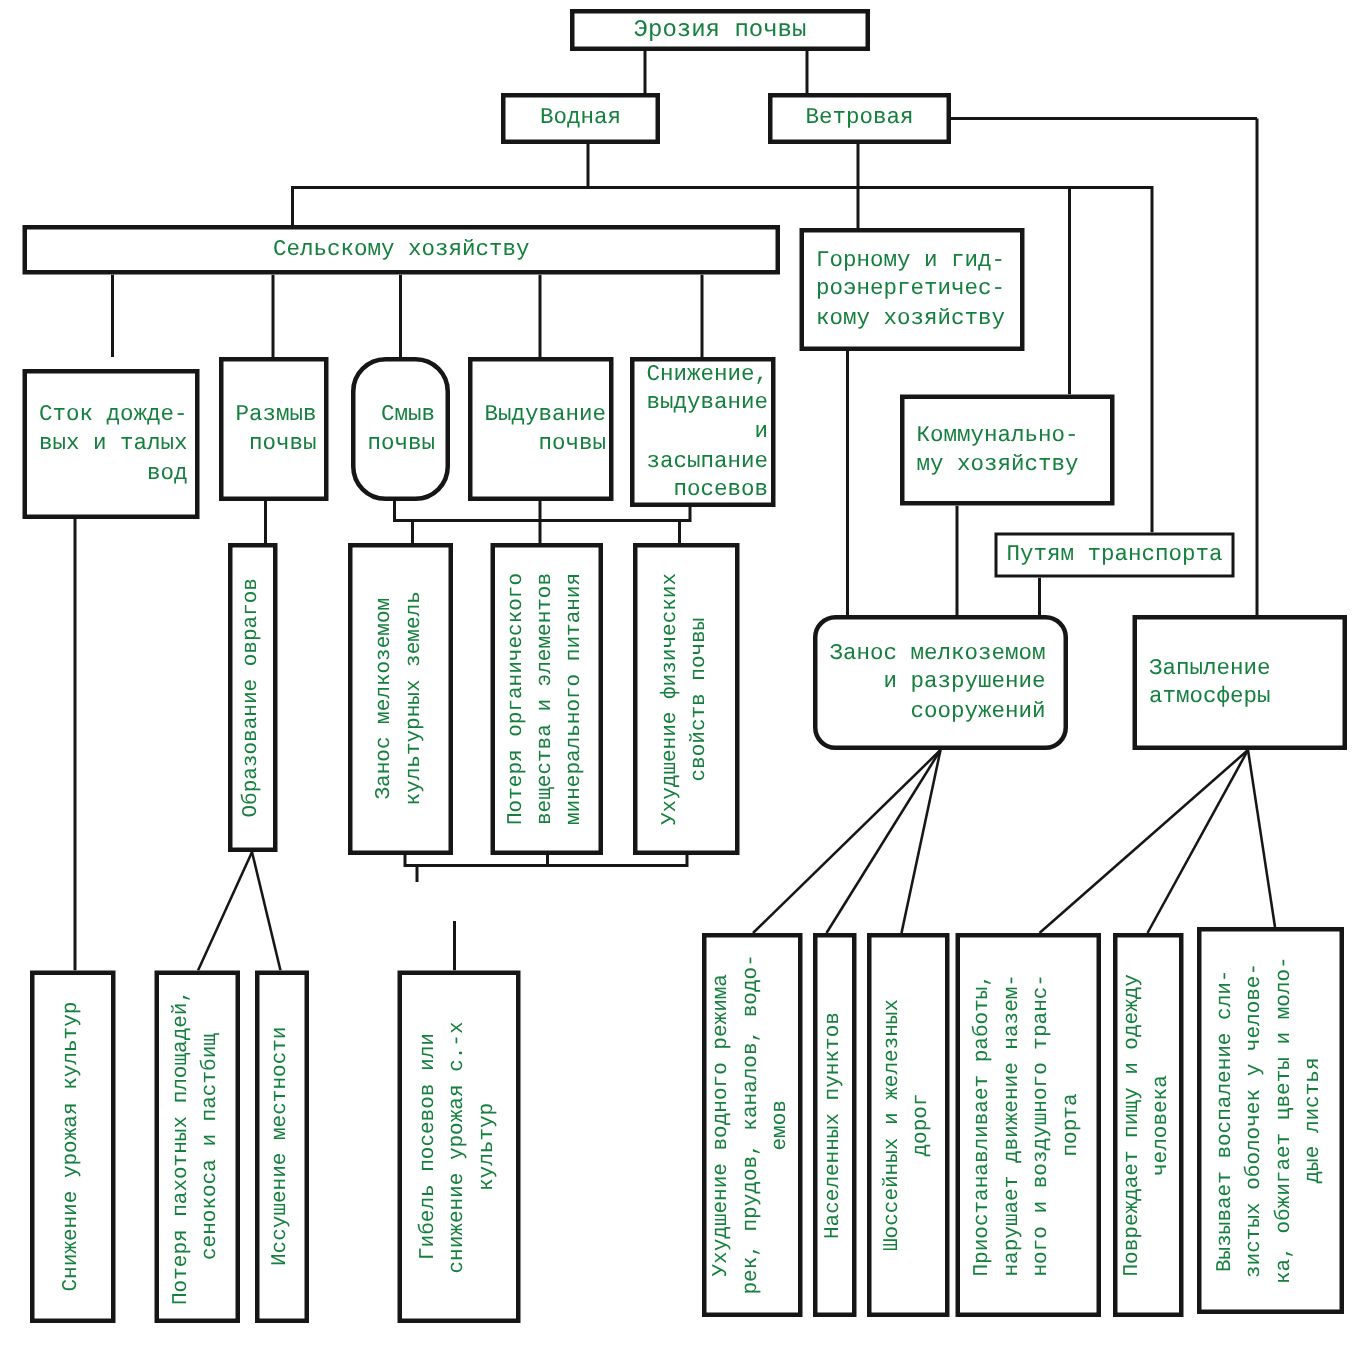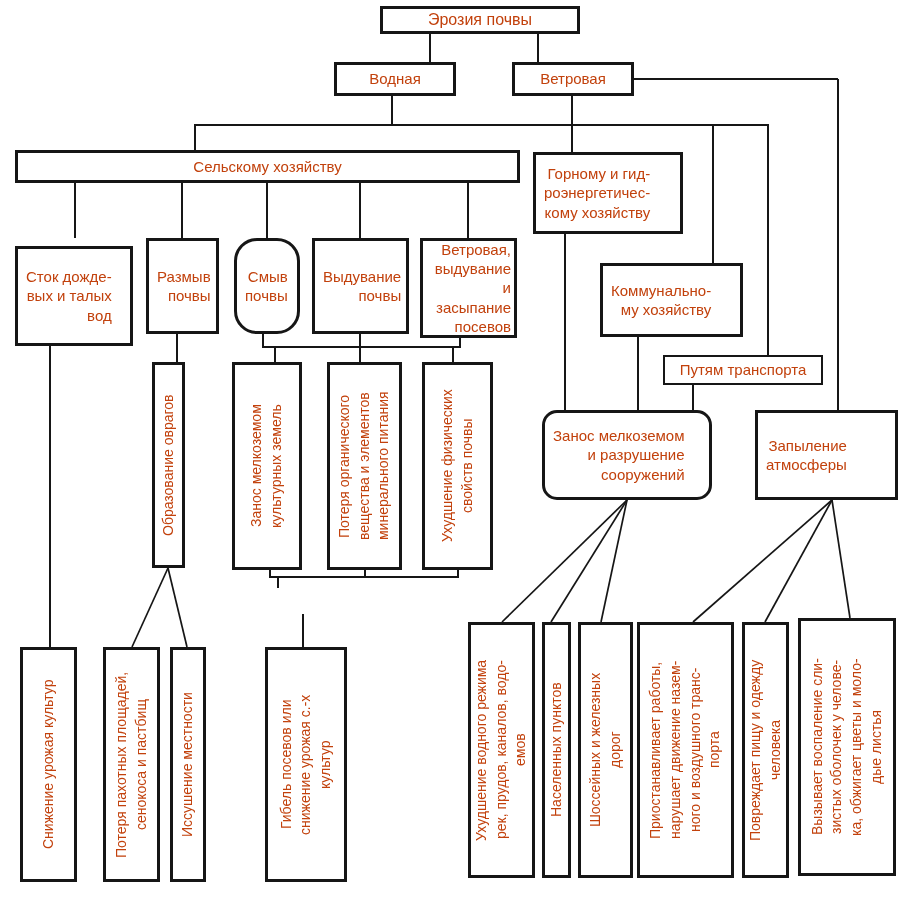--- a/index.html
+++ b/index.html
@@ -1,18 +1,18 @@
 <!DOCTYPE html>
 <html><head>
 <meta charset="utf-8">
 <style>
   html,body { margin:0; padding:0; background:#ffffff; }
   .page {
     position:relative; width:910px; height:898px; background:#ffffff;
-    font-family:Liberation Sans, sans-serif; color:#c2410c;
+    font-family:Liberation Mono, monospace; color:#15803d;
     overflow:hidden;
   }
   svg.wires { position:absolute; left:0; top:0; pointer-events:none; }
   svg.wires line { stroke:#161616; stroke-width:2; }
   svg.wires line.diag { stroke-width:1.7; }
   .box {
     position:absolute; box-sizing:border-box;
     border:3px solid #161616; background:#ffffff;
     display:flex; align-items:center; justify-content:center;
     text-align:center; white-space:pre-line;
@@ -78,41 +78,41 @@
       <line class="diag" x1="627" y1="500" x2="551" y2="622"></line>
       <line class="diag" x1="627" y1="500" x2="601" y2="622"></line>
       <line class="diag" x1="832" y1="500" x2="693" y2="622"></line>
       <line class="diag" x1="832" y1="500" x2="765" y2="622"></line>
       <line class="diag" x1="832" y1="500" x2="850" y2="618"></line>
     </g>
   </svg>
 
   <div class="box big" style="left:380px;top:6px;width:200px;height:28px;">Эрозия почвы</div>
 
-  <div class="box" style="left:334px;top:62px;width:122px;height:34px;">Водная</div>
+  <div class="box" style="left:334px;top:62px;width:106px;height:34px;">Водная</div>
   <div class="box" style="left:15px;top:150px;width:505px;height:33px;">Сельскому хозяйству</div>
 
   <div class="box" style="left:512px;top:62px;width:122px;height:34px;">Ветровая</div>
   <div class="box left" style="left:533px;top:152px;width:150px;height:82px;">Горному и гид-
 роэнергетичес-
 кому хозяйству</div>
   <div class="box left" style="left:600px;top:263px;width:143px;height:74px;">Коммунально-
 му хозяйству</div>
   <div class="box thin" style="left:663px;top:355px;width:160px;height:30px;">Путям транспорта</div>
 
   <div class="box left" style="left:15px;top:234px;width:118px;height:100px;margin-top:12px;">Сток дожде-
 вых и талых
 вод</div>
   <div class="box left" style="left:146px;top:238px;width:73px;height:96px;">Размыв
 почвы</div>
   <div class="box left" style="left:234px;top:238px;width:66px;height:96px;border-radius:23px;">Смыв
 почвы</div>
   <div class="box left" style="left:312px;top:238px;width:97px;height:96px;">Выдувание
 почвы</div>
-  <div class="box left" style="left:420px;top:238px;width:97px;height:100px;">Ветровая,
+  <div class="box left" style="left:420px;top:238px;width:97px;height:100px;">Снижение,
 выдувание
 и засыпание
 посевов</div>
 
   <div class="box vbox" style="left:152px;top:362px;width:33px;height:206px;">Образование оврагов</div>
   <div class="box vbox" style="left:232px;top:362px;width:70px;height:208px;">Занос мелкоземом
 культурных земель</div>
   <div class="box vbox" style="left:327px;top:362px;width:75px;height:208px;">Потеря органического
 вещества и элементов
 минерального питания</div>

